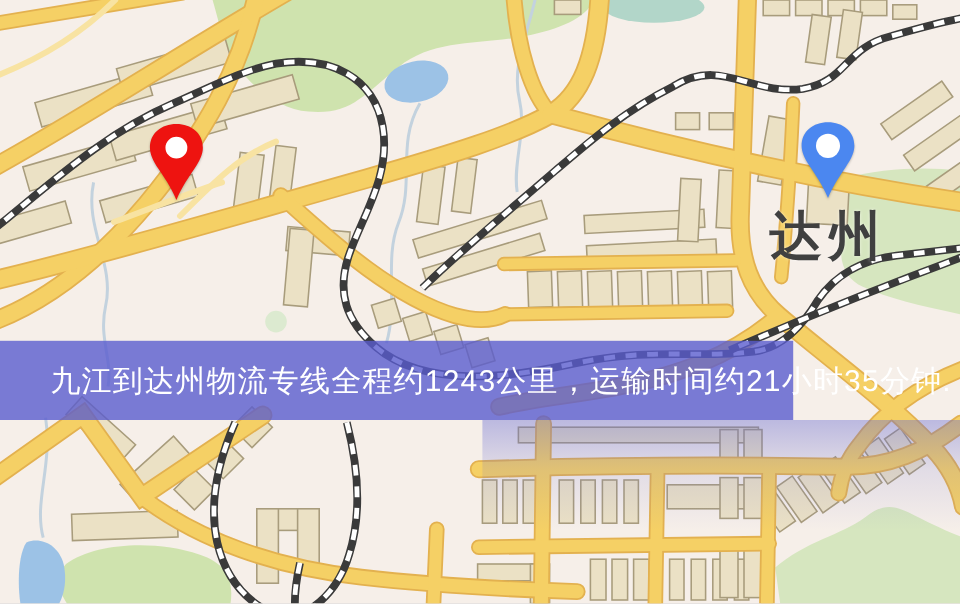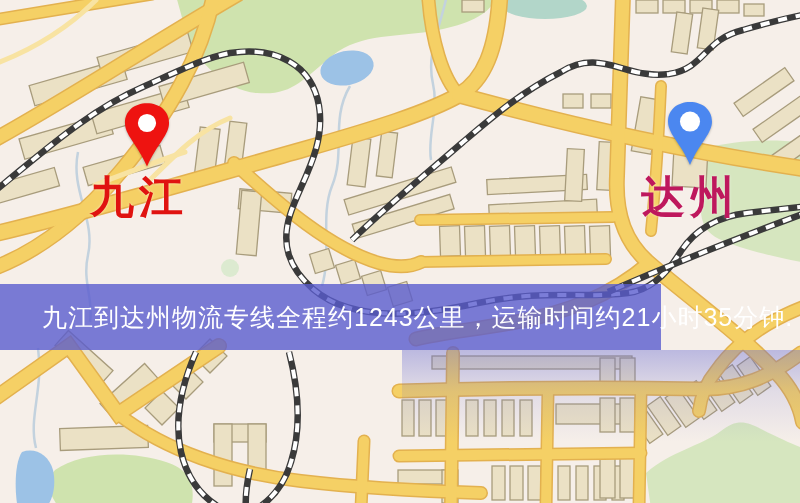--- a/index.html
+++ b/index.html
@@ -10,21 +10,21 @@
   .map-svg{position:absolute;left:0;top:0;width:800px;height:503px;display:block;}
   .pin{position:absolute;}
   .pin svg{width:100%;height:100%;display:block;filter:drop-shadow(0 1px 1px rgba(0,0,0,.25));}
   .place-label{
     position:absolute;line-height:1;white-space:nowrap;
     font-family:"Liberation Serif","DejaVu Serif",serif;font-weight:700;
     font-size:44px;letter-spacing:5px;
     text-shadow:0 0 3px rgba(255,255,255,.55);
   }
   .origin-label{left:90px;top:176px;color:#e01310;}
-  .dest-label{left:641px;top:176px;color:#be185d;}
+  .dest-label{left:641px;top:176px;color:#404040;}
   .banner{
     position:absolute;left:0;top:284px;width:661px;height:66px;
     background:rgba(90,93,206,.8);
     display:flex;align-items:center;box-sizing:border-box;
     padding:0 8px 0 42px;
   }
   .banner span{
     color:#ffffff;font-size:25px;letter-spacing:1px;white-space:nowrap;
     font-family:"Liberation Sans",sans-serif;
   }
@@ -248,21 +248,20 @@
         <use href="#w6" stroke="#ffffff" stroke-width="4" stroke-dasharray="9 9"></use>
     </g>
   </svg>
 
   <div class="pin" style="left:124px;top:101px;width:46px;height:68px;">
     <svg viewBox="0 0 48 68">
       <path d="M24,67 C19,55 13,47 8.5,40 C3.5,32.5 1,27 1,21.5 C1,9 11,1 24,1 C37,1 47,9 47,21.5 C47,27 44.5,32.5 39.5,40 C35,47 29,55 24,67 Z" fill="#ee1310"></path>
       <circle cx="24" cy="21.5" r="9.5" fill="#ffffff"></circle>
     </svg>
   </div>
-  <div class="place-label origin-label">九江</div>
 
   <div class="pin" style="left:666px;top:101px;width:48px;height:65px;">
     <svg viewBox="0 0 48 68">
       <path d="M24,67 C19,55 13,47 8.5,40 C3.5,32.5 1,27 1,21.5 C1,9 11,1 24,1 C37,1 47,9 47,21.5 C47,27 44.5,32.5 39.5,40 C35,47 29,55 24,67 Z" fill="#4b87f0"></path>
       <circle cx="24" cy="21.5" r="10.5" fill="#ffffff"></circle>
     </svg>
   </div>
   <div class="place-label dest-label">达州</div>
 
   <div class="banner-shadow"></div>

